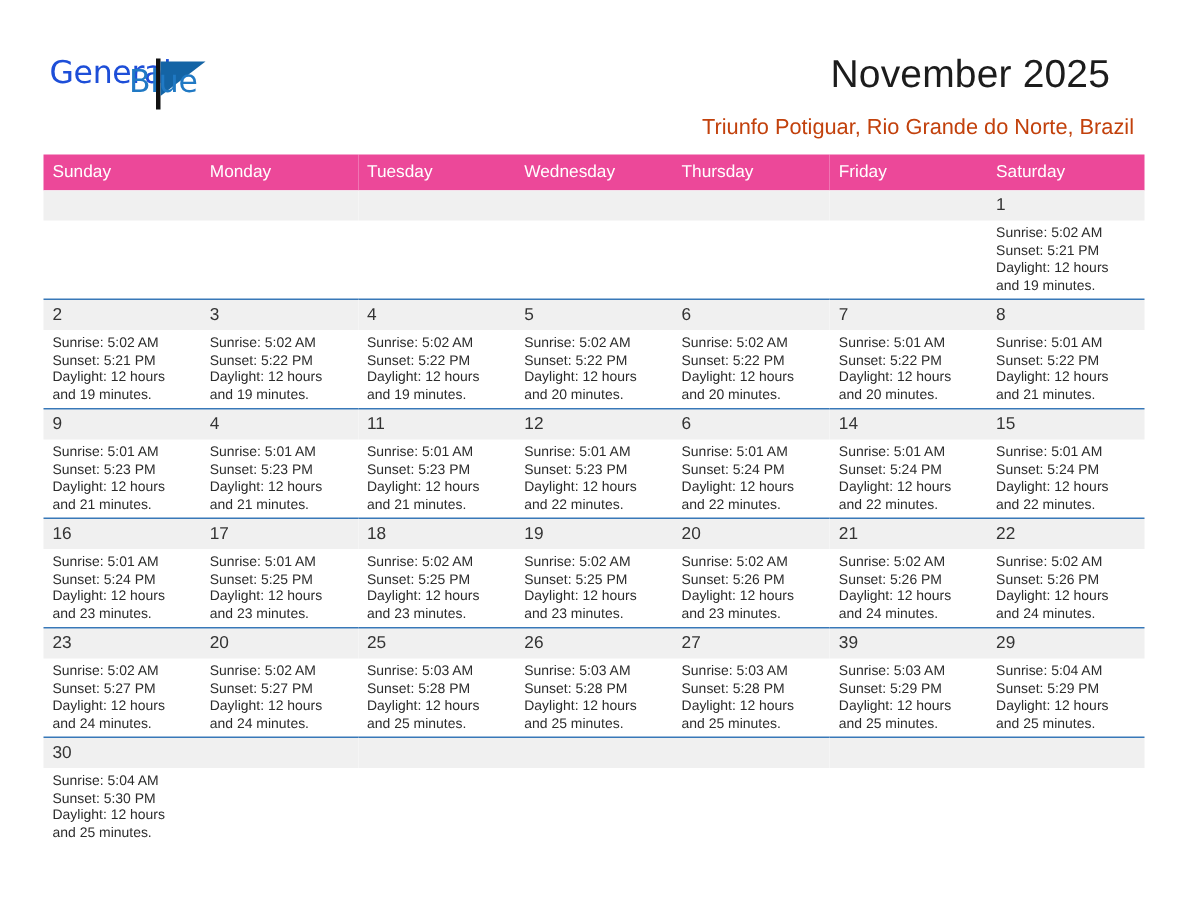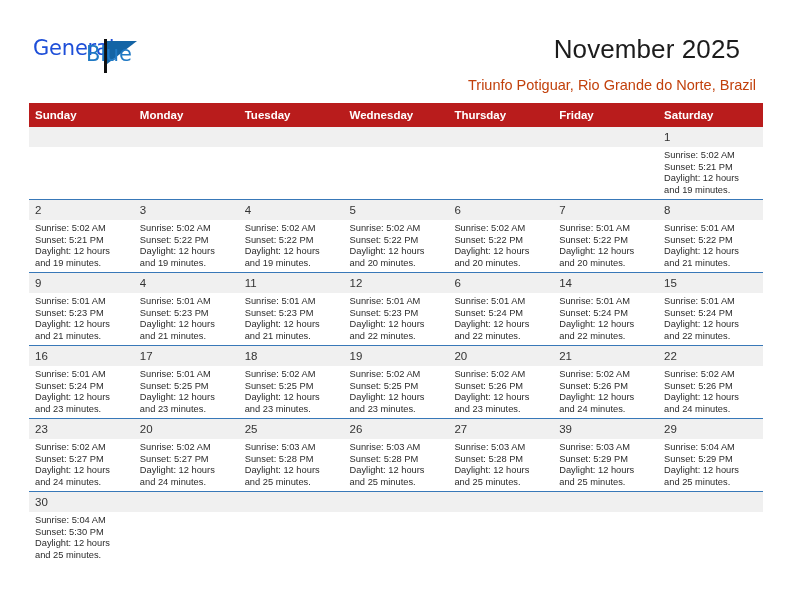--- a/index.html
+++ b/index.html
@@ -101,24 +101,24 @@
   
   .cal {
     position: absolute;
     left: 29px;
     top: 103px;
     width: 734px;
     border-collapse: collapse;
     table-layout: fixed;
   }
   .cal th {
-    background: #b91c1c;
+    background: #ec4899;
     color: #ffffff;
     font-size: 11.5px;
-    font-weight: bold;
+    font-weight: normal;
     text-align: left;
     padding: 5px 0 5px 6px;
     height: 14px;
     border: none;
   }
   .cal td {
     vertical-align: top;
     padding: 0;
     border: none;
     border-top: 1px solid #3878b8;

